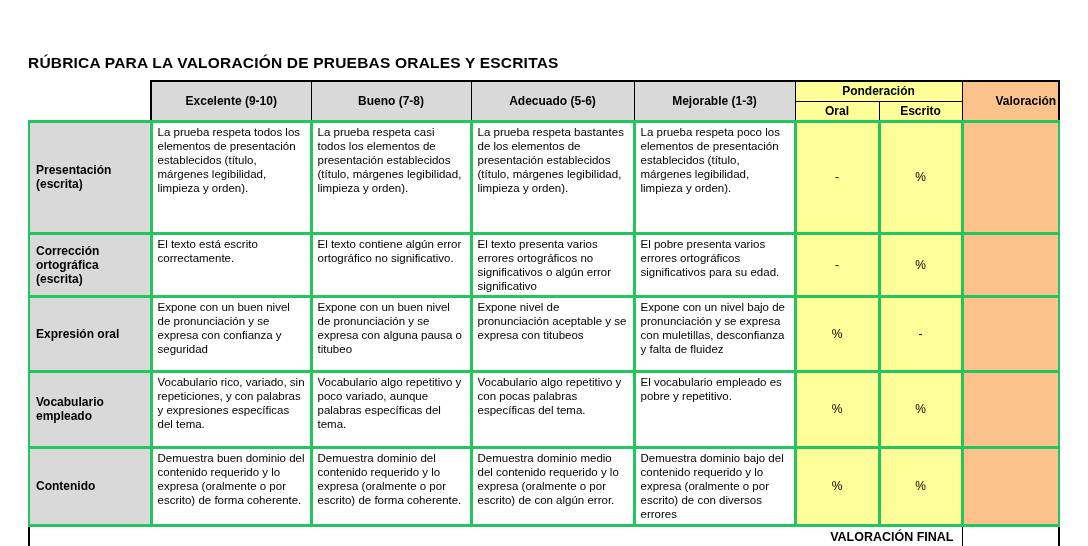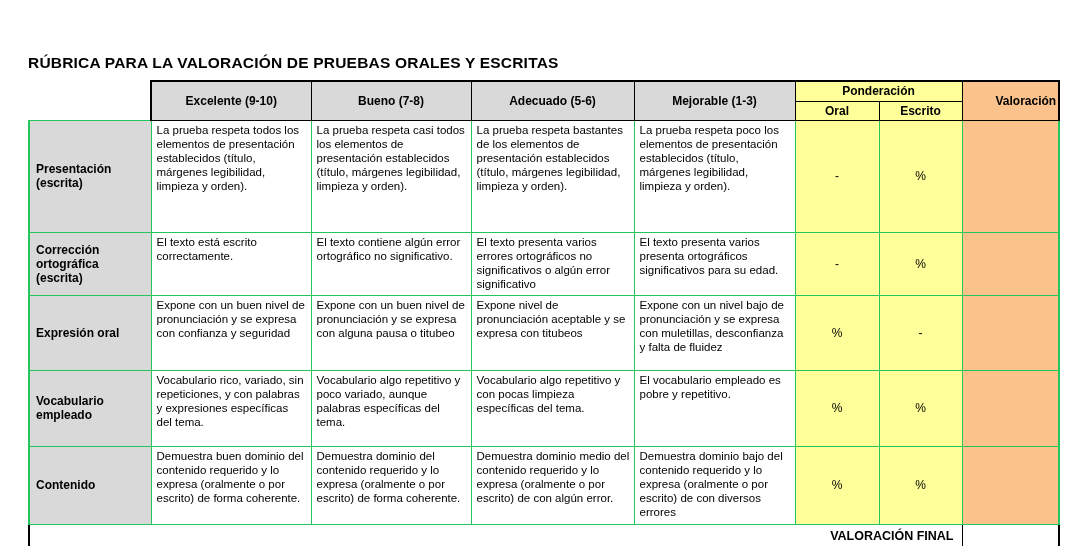--- a/index.html
+++ b/index.html
@@ -38,21 +38,21 @@
     padding: 2px 3px;
   }
   .no-cell { border: none; background: #fff; }
   th.b-top    { border-top-width: 2px; }
   th.b-left   { border-left-width: 2px; margin-left: 41px; }
   th.b-right  { border-right-width: 2px; padding-left: 33px; }
   th.ponder, th.ponder-sub { background: var(--yellow, #ffff99); }
   th.valhead  { background: var(--orange, #fbc28c); }
 
   
-  td { border: 1px solid #22c55e; }
+  td { border: 3px solid #22c55e; }
   td.crit {
     background: var(--header_gray, #d9d9d9);
     font-weight: bold;
     font-size: 12px;
     vertical-align: middle;
     padding: 9px 6px;
     border-left-width: 2px;
   }
   td.desc { background: #fff; padding: 2px 4px 2px 5px; }
   td.pond {
@@ -123,42 +123,42 @@
     <td class="pond">-</td>
     <td class="pond">%</td>
     <td class="valor"></td>
   </tr>
 
   <tr style="height:63px">
     <td class="crit">Corrección ortográfica (escrita)</td>
     <td class="desc">El texto está escrito correctamente.</td>
     <td class="desc">El texto contiene algún error ortográfico no significativo.</td>
     <td class="desc">El texto presenta  varios errores ortográficos no significativos o algún error significativo</td>
-    <td class="desc">El texto presenta  varios presenta ortográficos significativos para su edad.</td>
+    <td class="desc">El pobre presenta  varios errores ortográficos significativos para su edad.</td>
     <td class="pond">-</td>
     <td class="pond">%</td>
     <td class="valor"></td>
   </tr>
 
   <tr style="height:75px">
     <td class="crit">Expresión oral</td>
     <td class="desc">Expone con un buen nivel de pronunciación y se expresa con confianza y seguridad</td>
     <td class="desc">Expone con un buen nivel de pronunciación y se expresa con alguna pausa o titubeo</td>
     <td class="desc">Expone nivel de pronunciación aceptable y se expresa con titubeos</td>
     <td class="desc">Expone con un nivel bajo de pronunciación y se expresa con muletillas, desconfianza y falta de fluidez</td>
     <td class="pond">%</td>
     <td class="pond">-</td>
     <td class="valor"></td>
   </tr>
 
   <tr style="height:76px">
     <td class="crit">Vocabulario empleado</td>
     <td class="desc">Vocabulario rico, variado, sin repeticiones, y con palabras y expresiones específicas del tema.</td>
     <td class="desc">Vocabulario algo repetitivo y poco variado, aunque palabras específicas del tema.</td>
-    <td class="desc">Vocabulario algo repetitivo y con pocas limpieza específicas del tema.</td>
+    <td class="desc">Vocabulario algo repetitivo y con pocas palabras específicas del tema.</td>
     <td class="desc">El vocabulario empleado es pobre y repetitivo.</td>
     <td class="pond">%</td>
     <td class="pond">%</td>
     <td class="valor"></td>
   </tr>
 
   <tr style="height:78px">
     <td class="crit">Contenido</td>
     <td class="desc">Demuestra buen dominio del contenido requerido y lo expresa (oralmente o por escrito) de forma coherente.</td>
     <td class="desc">Demuestra dominio del contenido requerido y lo expresa (oralmente o por escrito) de forma coherente.</td>

